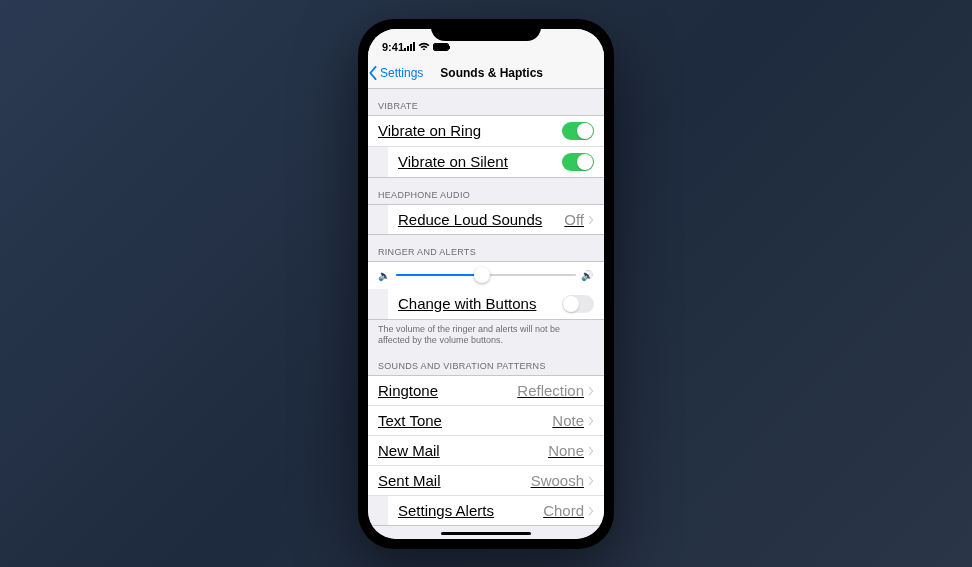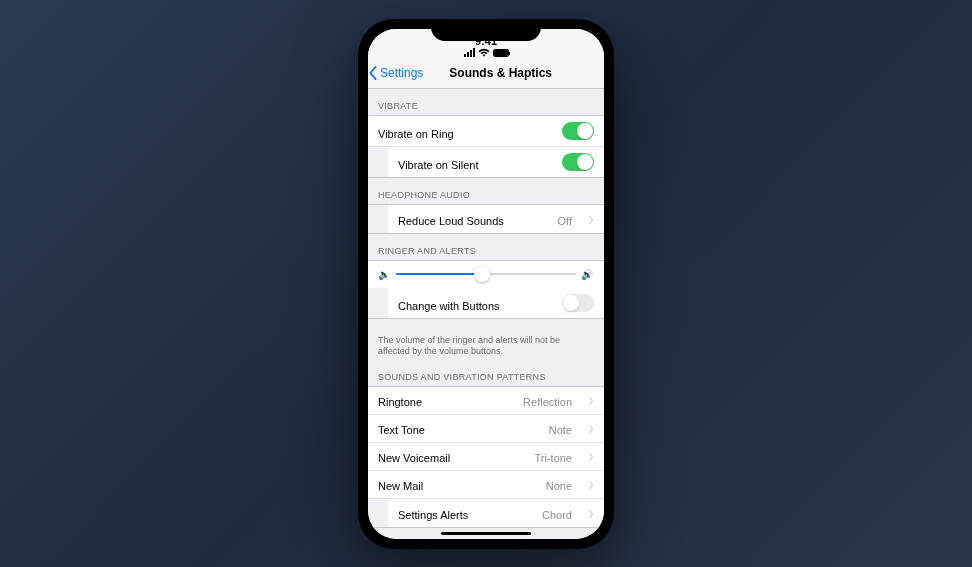--- a/index.html
+++ b/index.html
@@ -40,25 +40,24 @@
     background: #000;
     border-bottom-left-radius: 14px;
     border-bottom-right-radius: 14px;
     z-index: 10;
   }
   .status-bar {
     height: 30px;
     background: #f7f7f7;
     display: flex;
     align-items: center;
-    justify-content: space-between;
+    justify-content: flex-start;
     padding: 6px 14px 0;
     font-size: 11px;
     font-weight: 600;
-    flex-direction: column;
   }
   .status-right { display: flex; gap: 3px; align-items: center; }
   .bars { display: flex; gap: 1px; align-items: flex-end; }
   .bars span { width: 2px; background: #000; display: block; }
   .bars span:nth-child(1){height:3px} .bars span:nth-child(2){height:5px}
   .bars span:nth-child(3){height:7px} .bars span:nth-child(4){height:9px}
   .battery { width: 16px; height: 8px; border: 1px solid #000; border-radius: 2px; position: relative; }
   .battery::after { content:""; position:absolute; right:-2px; top:2px; width:1px; height:3px; background:#000; }
   .battery div { background:#000; width:100%; height:100%; border-radius:1px; }
 
@@ -66,50 +65,51 @@
     height: 30px;
     background: #f7f7f7;
     display: flex;
     align-items: center;
     padding: 0 0;
     border-bottom: 0.5px solid #c6c6c8;
     position: relative;
   }
   .back-btn { color: #007aff; font-size: 12px; display: flex; align-items: center; }
   .back-btn svg { width: 10px; height: 14px; margin-right: 2px; }
-  .nav-title { font-size: 12px; font-weight: 600; margin-left: 26px; color:#000; }
+  .nav-title { font-size: 12px; font-weight: 600; margin-left: 17px; color:#000; }
 
   .content { height: calc(100% - 60px); overflow-y: hidden; background: #efeff4; border-radius: 29px; }
   .section-header {
     font-size: 9px;
     color: #6d6d72;
     padding: 12px 10px 4px;
     text-transform: uppercase;
     letter-spacing: 0.3px;
   }
   .section-footer {
     font-size: 9px;
     color: #6d6d72;
-    padding: 16px 10px 2px;
+    padding: 4px 10px 2px;
     line-height: 1.3;
   }
   .row {
     background: #fff;
     min-height: 28px;
     padding: 6px 10px;
     display: flex;
-    align-items: flex-end;
+    align-items: flex-start;
     justify-content: space-between;
-    font-size: 11px;
+    font-size: 15px;
     border-bottom: 0.5px solid #e0e0e3;
+    text-decoration: underline;
   }
   .row:last-child { border-bottom: none; margin-left: 20px; }
   .group { border-top: 0.5px solid #c6c6c8; border-bottom: 0.5px solid #c6c6c8; }
   .row-label { color: #000; }
-  .row-value { color: #8e8e93; display: flex; align-items: center; gap: 16px; }
+  .row-value { color: #8e8e93; display: flex; align-items: center; gap: 4px; }
   .chevron { color: #c7c7cc; }
   .chevron svg { width: 6px; height: 10px; }
 
   .switch { width: 32px; height: 18px; border-radius: 9px; position: relative; }
   .switch.on { background: #34c759; }
   .switch.off { background: #e9e9eb; }
   .switch .knob {
     width: 16px; height: 16px; background: #fff; border-radius: 50%;
     position: absolute; top: 1px; box-shadow: 0 1px 2px rgba(0,0,0,0.2);
   }
@@ -226,32 +226,32 @@
           <div class="row">
             <span class="row-label">Text Tone</span>
             <span class="row-value">
               <span>Note</span>
               <span class="chevron"><svg viewBox="0 0 8 12">
                   <path d="M2 1 L6 6 L2 11" stroke="#c7c7cc" stroke-width="1.5" fill="none" stroke-linecap="round"></path>
                 </svg></span>
             </span>
           </div>
           <div class="row">
-            <span class="row-label">New Voicemail</span>
-            <span class="row-value">
-              <span>Tri-tone</span>
-              <span class="chevron"><svg viewBox="0 0 8 12">
-                  <path d="M2 1 L6 6 L2 11" stroke="#c7c7cc" stroke-width="1.5" fill="none" stroke-linecap="round"></path>
-                </svg></span>
-            </span>
-          </div>
-          <div class="row">
             <span class="row-label">New Mail</span>
             <span class="row-value">
               <span>None</span>
+              <span class="chevron"><svg viewBox="0 0 8 12">
+                  <path d="M2 1 L6 6 L2 11" stroke="#c7c7cc" stroke-width="1.5" fill="none" stroke-linecap="round"></path>
+                </svg></span>
+            </span>
+          </div>
+          <div class="row">
+            <span class="row-label">Sent Mail</span>
+            <span class="row-value">
+              <span>Swoosh</span>
               <span class="chevron"><svg viewBox="0 0 8 12">
                   <path d="M2 1 L6 6 L2 11" stroke="#c7c7cc" stroke-width="1.5" fill="none" stroke-linecap="round"></path>
                 </svg></span>
             </span>
           </div>
           <div class="row">
             <span class="row-label">Settings Alerts</span>
             <span class="row-value">
               <span>Chord</span>
               <span class="chevron"><svg viewBox="0 0 8 12">

